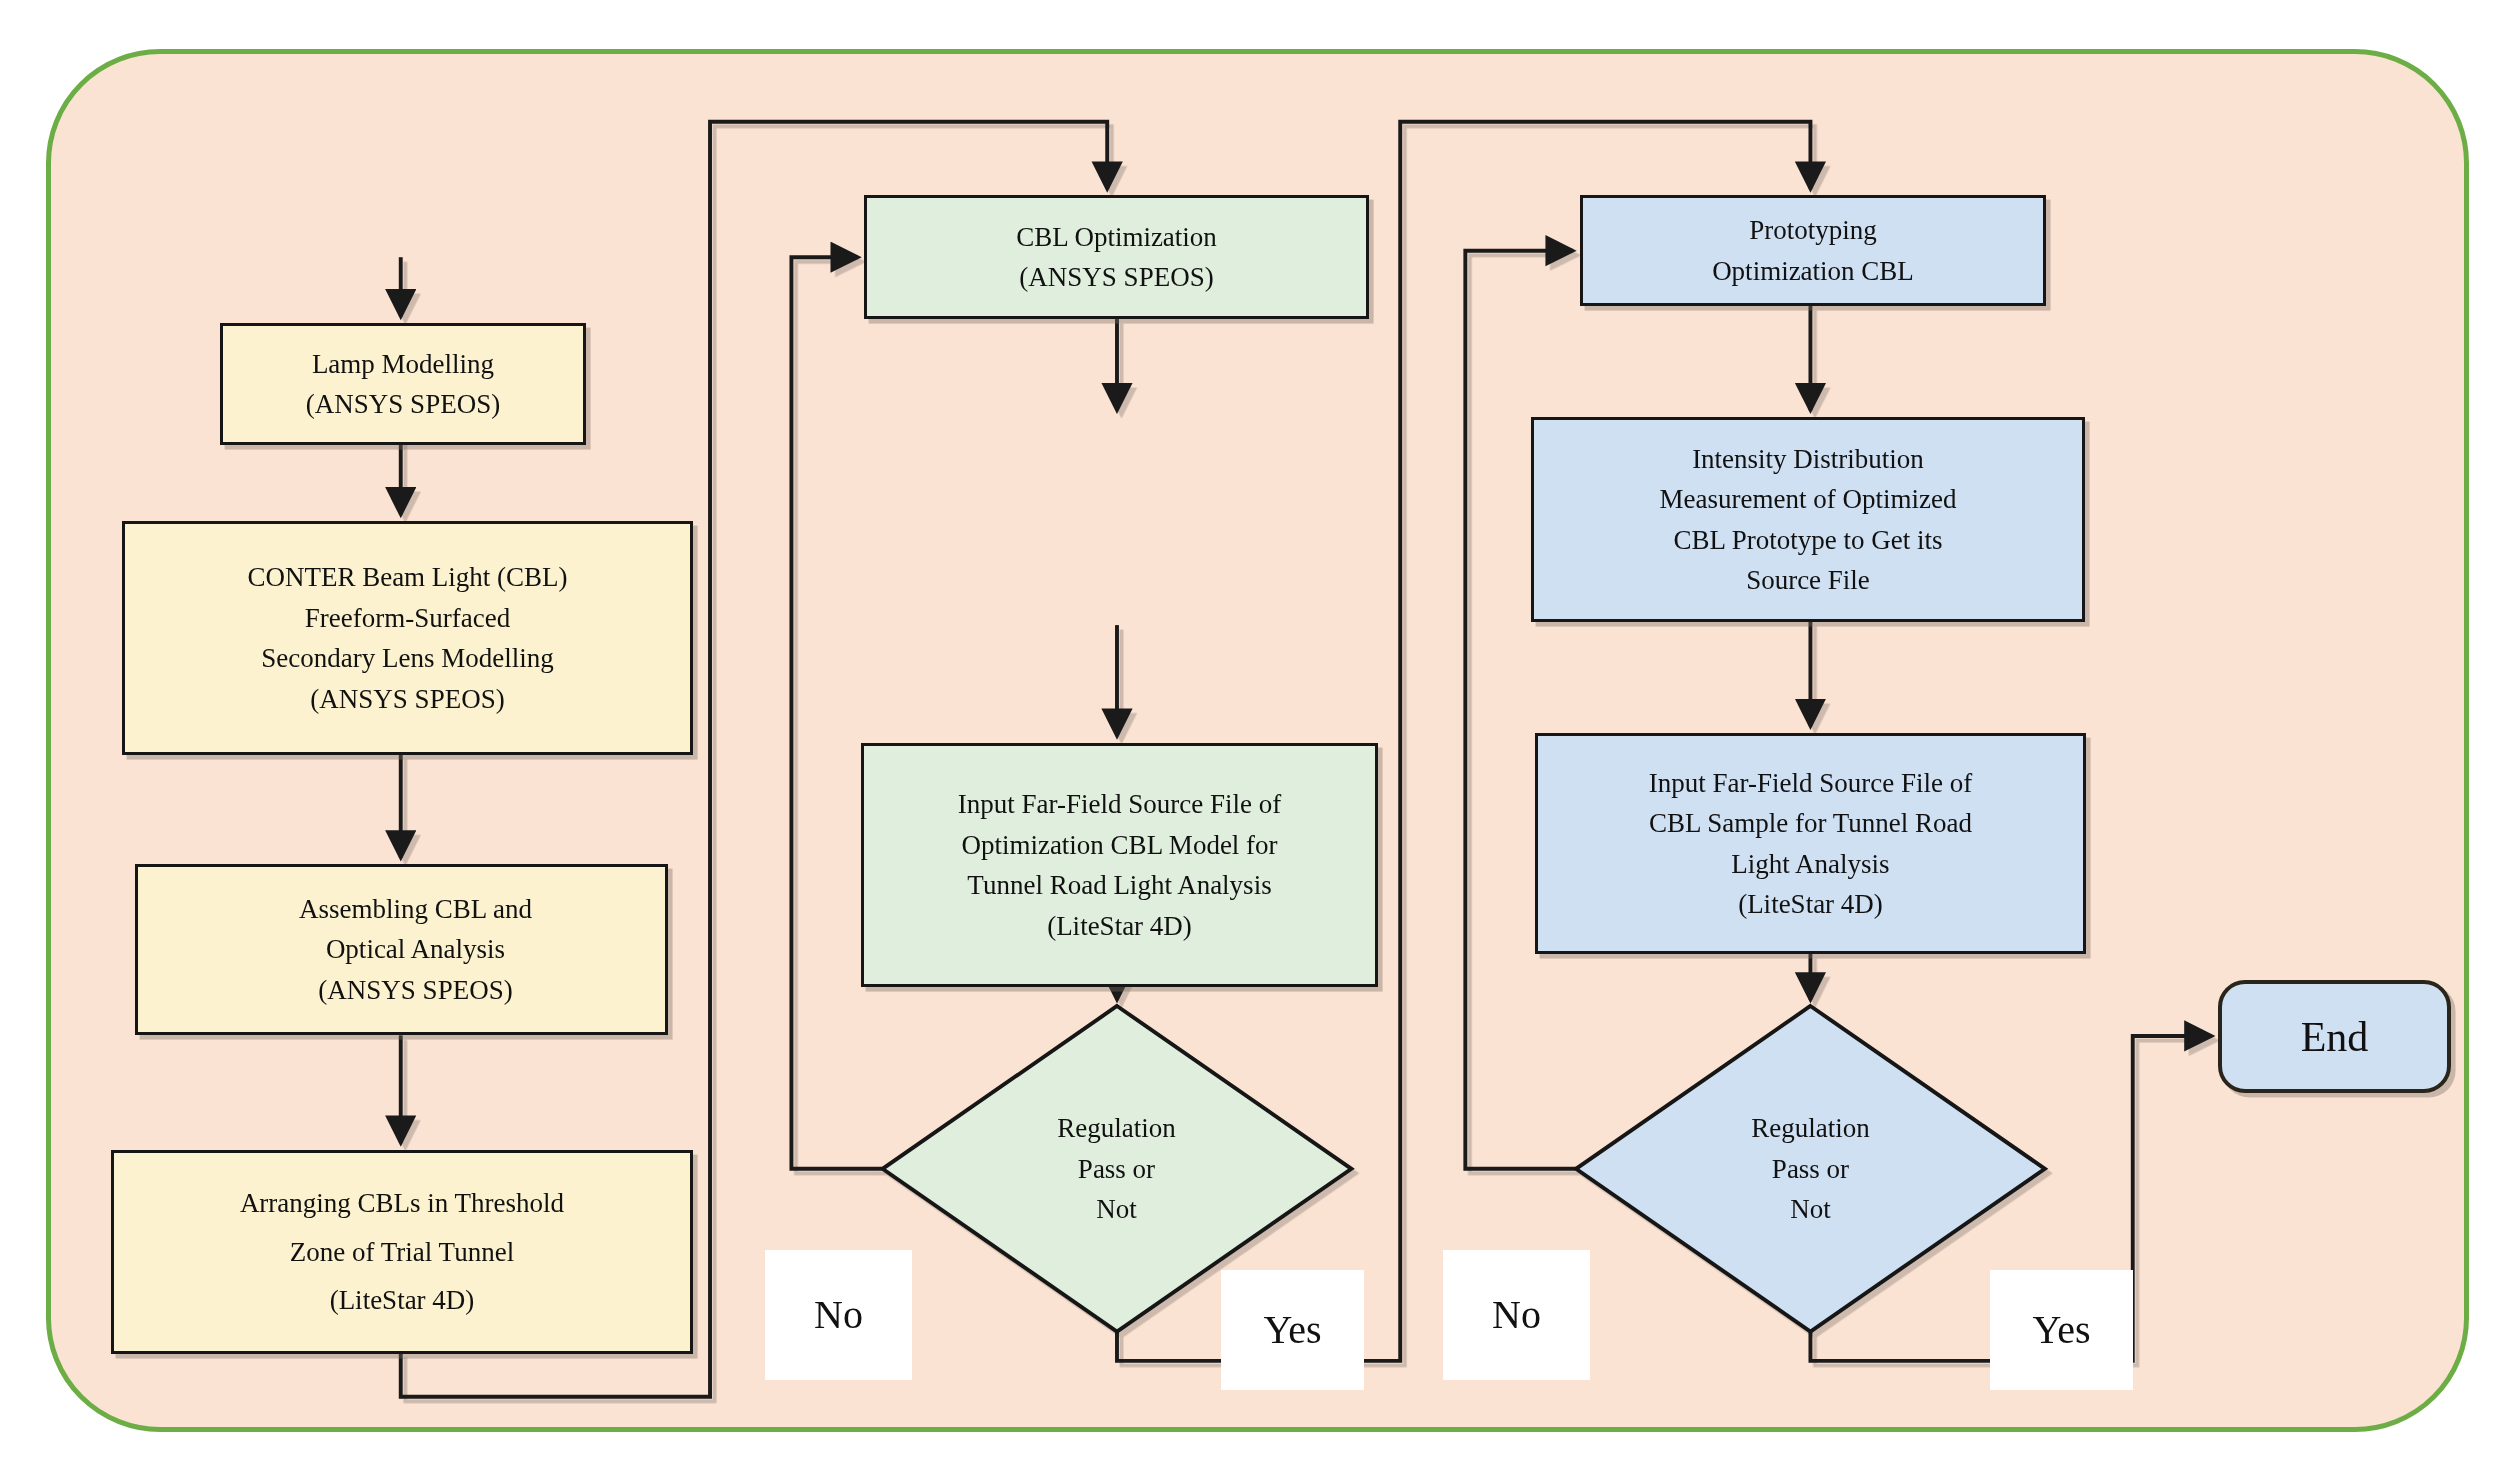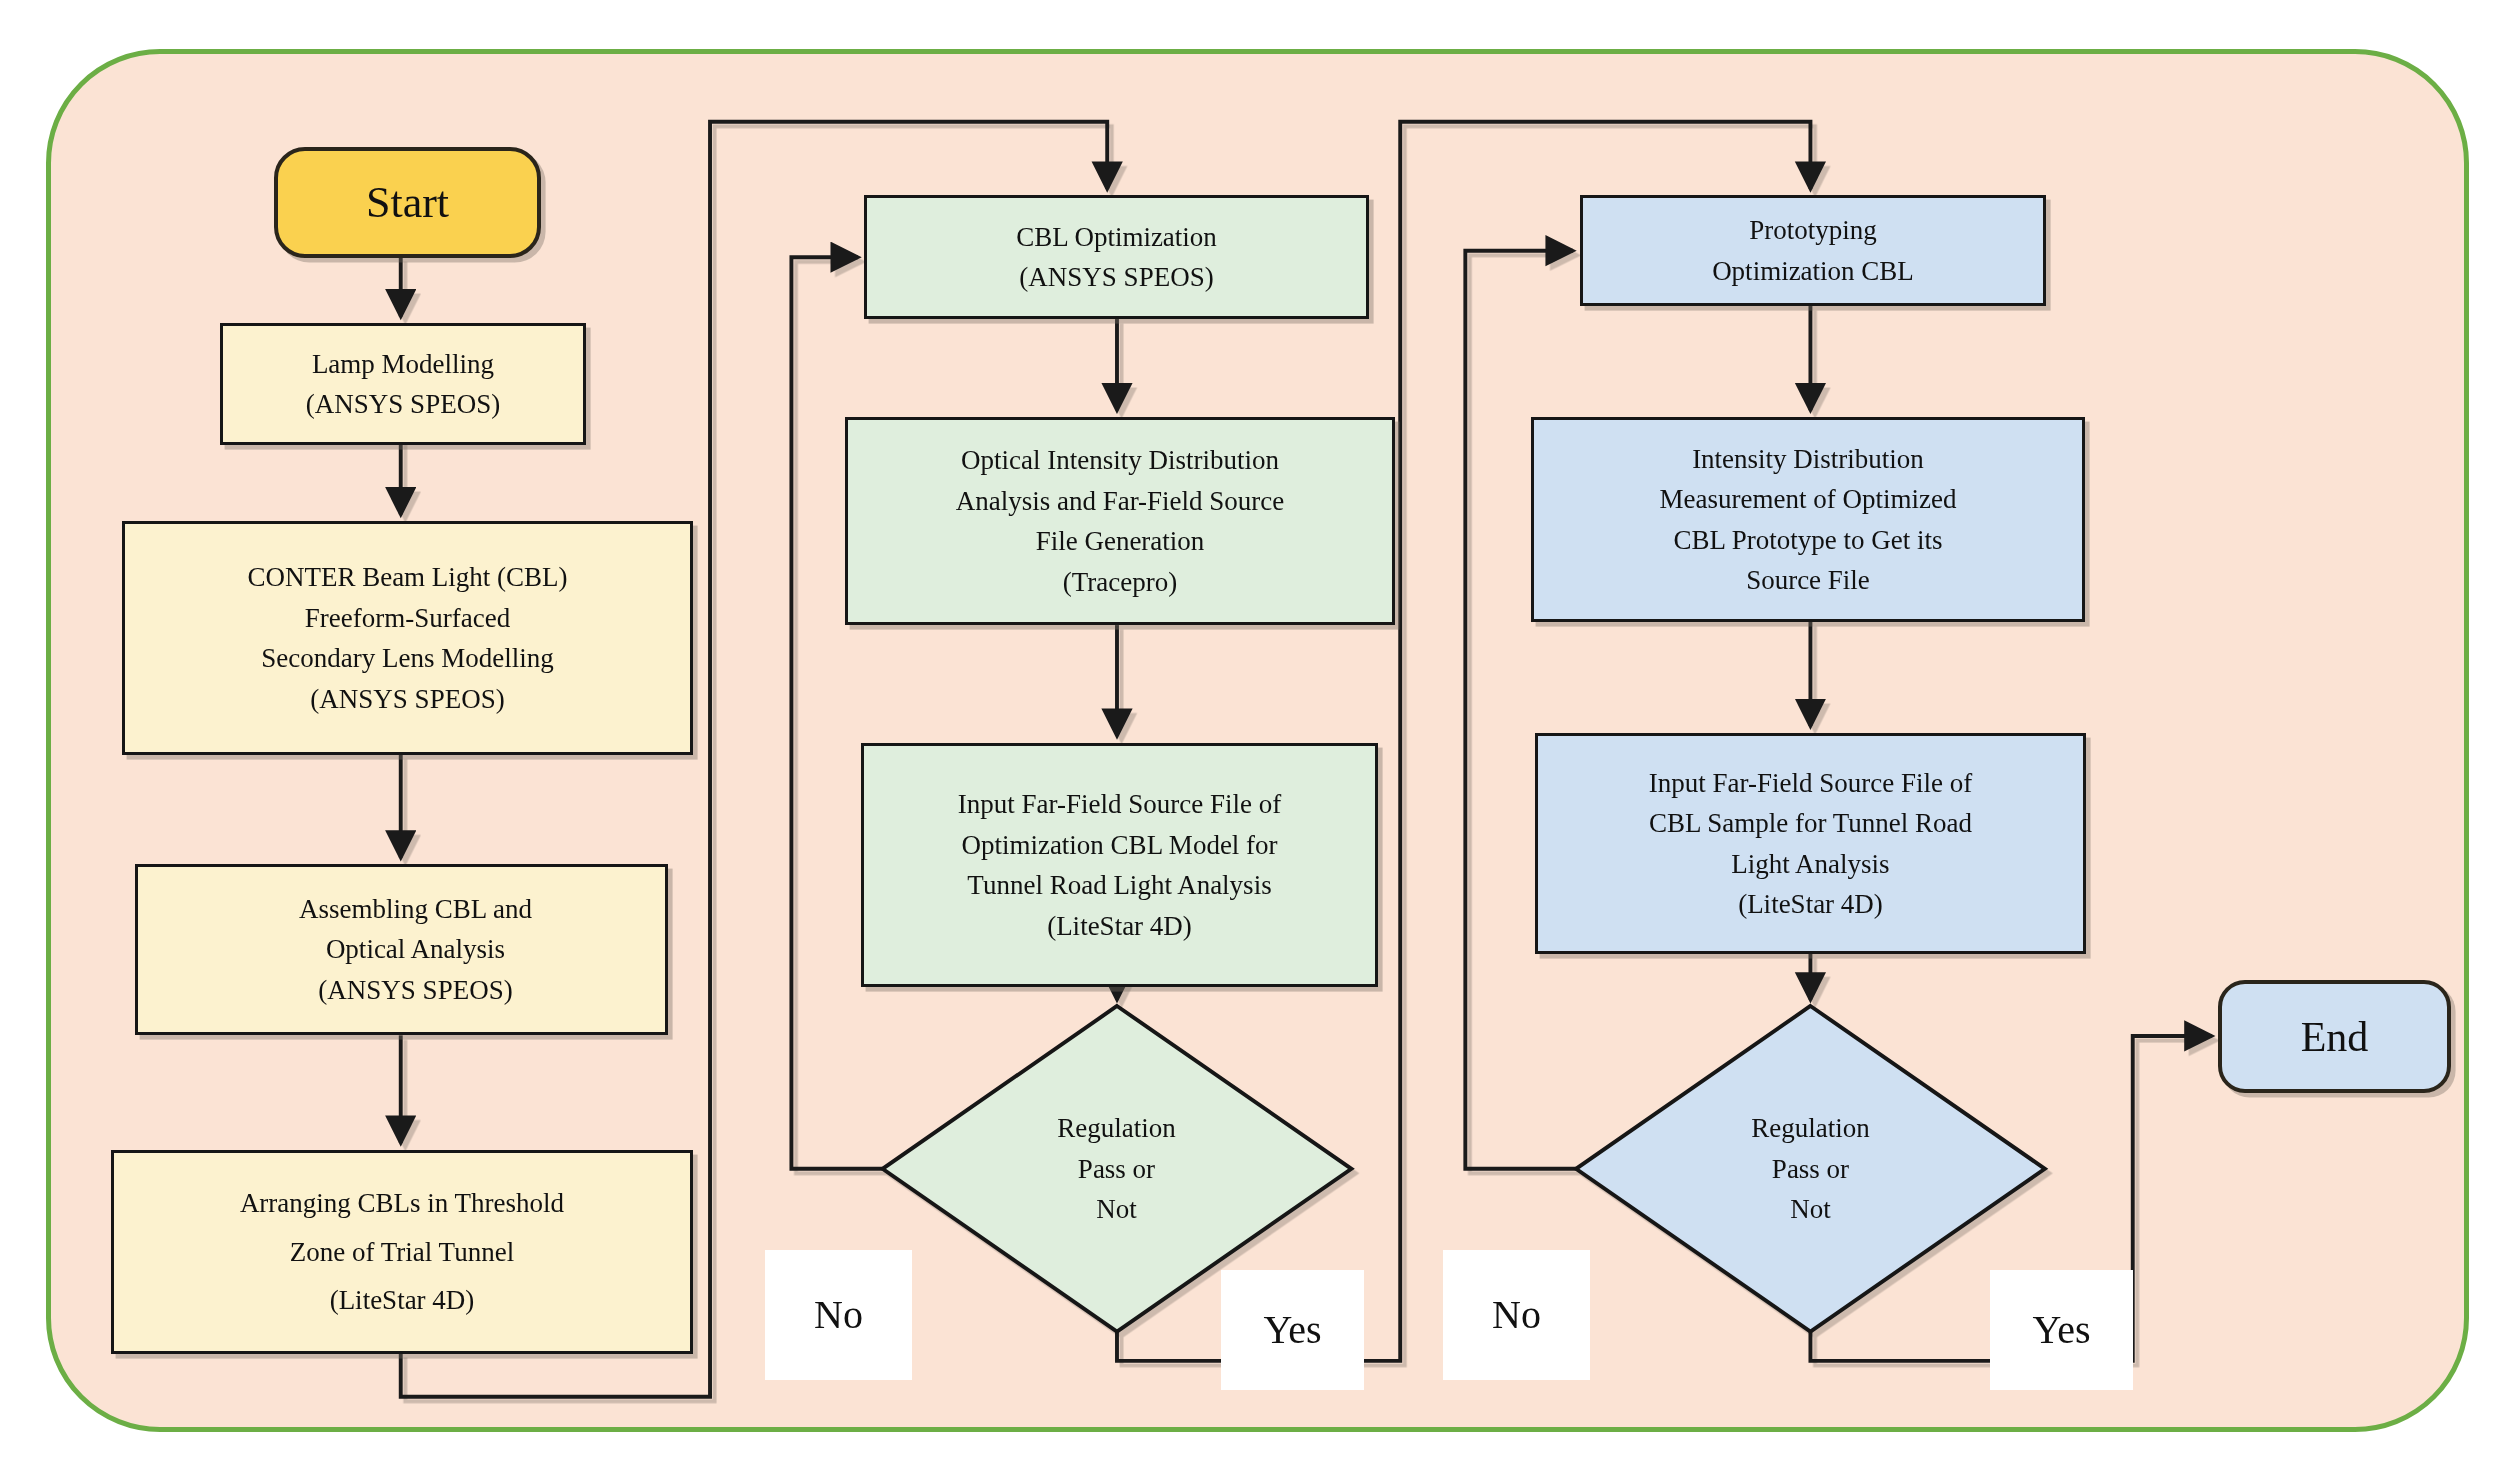--- a/index.html
+++ b/index.html
@@ -106,23 +106,20 @@
       <polyline class="wire" points="2780,470 2780,630" marker-end="url(#arrowhead)"></polyline>
       <polyline class="wire" points="2780,955 2780,1115" marker-end="url(#arrowhead)"></polyline>
       <polyline class="wire" points="2780,1465 2780,1535" marker-end="url(#arrowhead)"></polyline>
       <polyline class="wire" points="2420,1795 2250,1795 2250,385 2415,385" marker-end="url(#arrowhead)"></polyline>
       <polyline class="wire" points="2780,2045 2780,2090 3275,2090 3275,1591 3396,1591" marker-end="url(#arrowhead)"></polyline>
       <polygon class="decision mid" points="1715,1545 2075,1795 1715,2045 1355,1795"></polygon>
       <polygon class="decision right" points="2780,1545 3140,1795 2780,2045 2420,1795"></polygon>
     </g>
   </svg>
 
-  <div class="node terminal start n-start">
-    <span>Start</span>
-  </div>
 
   <div class="node cream n-lamp">
     <span>Lamp Modelling</span>
     <span>(ANSYS SPEOS)</span>
   </div>
 
   <div class="node cream n-conter">
     <span>CONTER Beam Light (CBL)</span>
     <span>Freeform-Surfaced</span>
     <span>Secondary Lens Modelling</span>
@@ -139,26 +136,20 @@
     <span>Arranging CBLs in Threshold</span>
     <span>Zone of Trial Tunnel</span>
     <span>(LiteStar 4D)</span>
   </div>
 
   <div class="node green n-cblopt">
     <span>CBL Optimization</span>
     <span>(ANSYS SPEOS)</span>
   </div>
 
-  <div class="node green n-tracepro">
-    <span>Optical Intensity Distribution</span>
-    <span>Analysis and Far-Field Source</span>
-    <span>File Generation</span>
-    <span>(Tracepro)</span>
-  </div>
 
   <div class="node green n-inputmid">
     <span>Input Far-Field Source File of</span>
     <span>Optimization CBL Model for</span>
     <span>Tunnel Road Light Analysis</span>
     <span>(LiteStar 4D)</span>
   </div>
 
   <div class="diamond-text d-mid">
     <span>Regulation</span>

